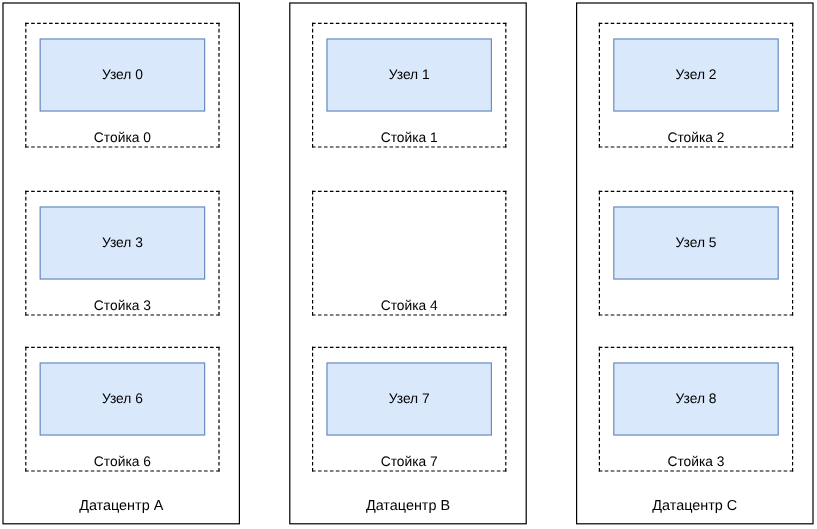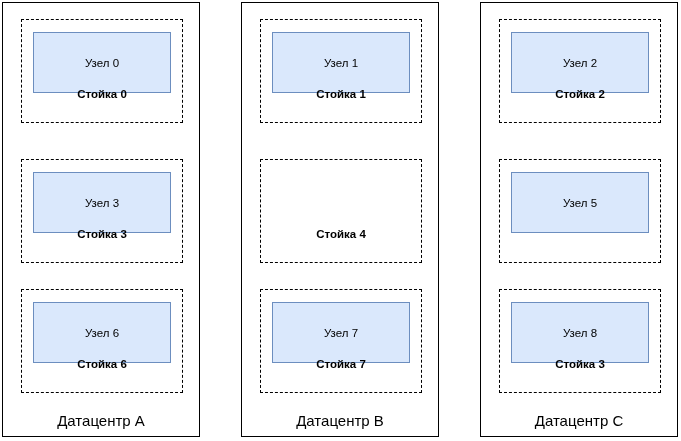--- a/index.html
+++ b/index.html
@@ -35,21 +35,21 @@
   .dc-a { left: 2px; padding-left: 28px; }
   .dc-b { left: 241px; }
   .dc-c { left: 480px; }
 
   .dc-label {
     position: absolute;
     left: 0;
     right: 0;
     bottom: 8px;
     text-align: center;
-    font-size: 15px;
+    font-size: 12px;
     line-height: 14px;
     color: #000000;
     white-space: nowrap;
   }
 
   
   .rack {
     position: absolute;
     left: 18px;
     width: 162px;
@@ -59,27 +59,26 @@
     background: #ffffff;
   }
   .rack-0 { top: 16px; }
   .rack-1 { top: 156px; }
   .rack-2 { top: 286px; }
 
   .rack-label {
     position: absolute;
     left: 0;
     right: 0;
-    bottom: 21px;
+    bottom: 0;
     text-align: center;
     font-size: 11.5px;
     line-height: 14px;
     color: #000000;
     white-space: nowrap;
-    font-weight: bold;
   }
 
   
   .node {
     position: absolute;
     left: 11px;
     top: 12px;
     width: 138px;
     height: 61px;
     box-sizing: border-box;

